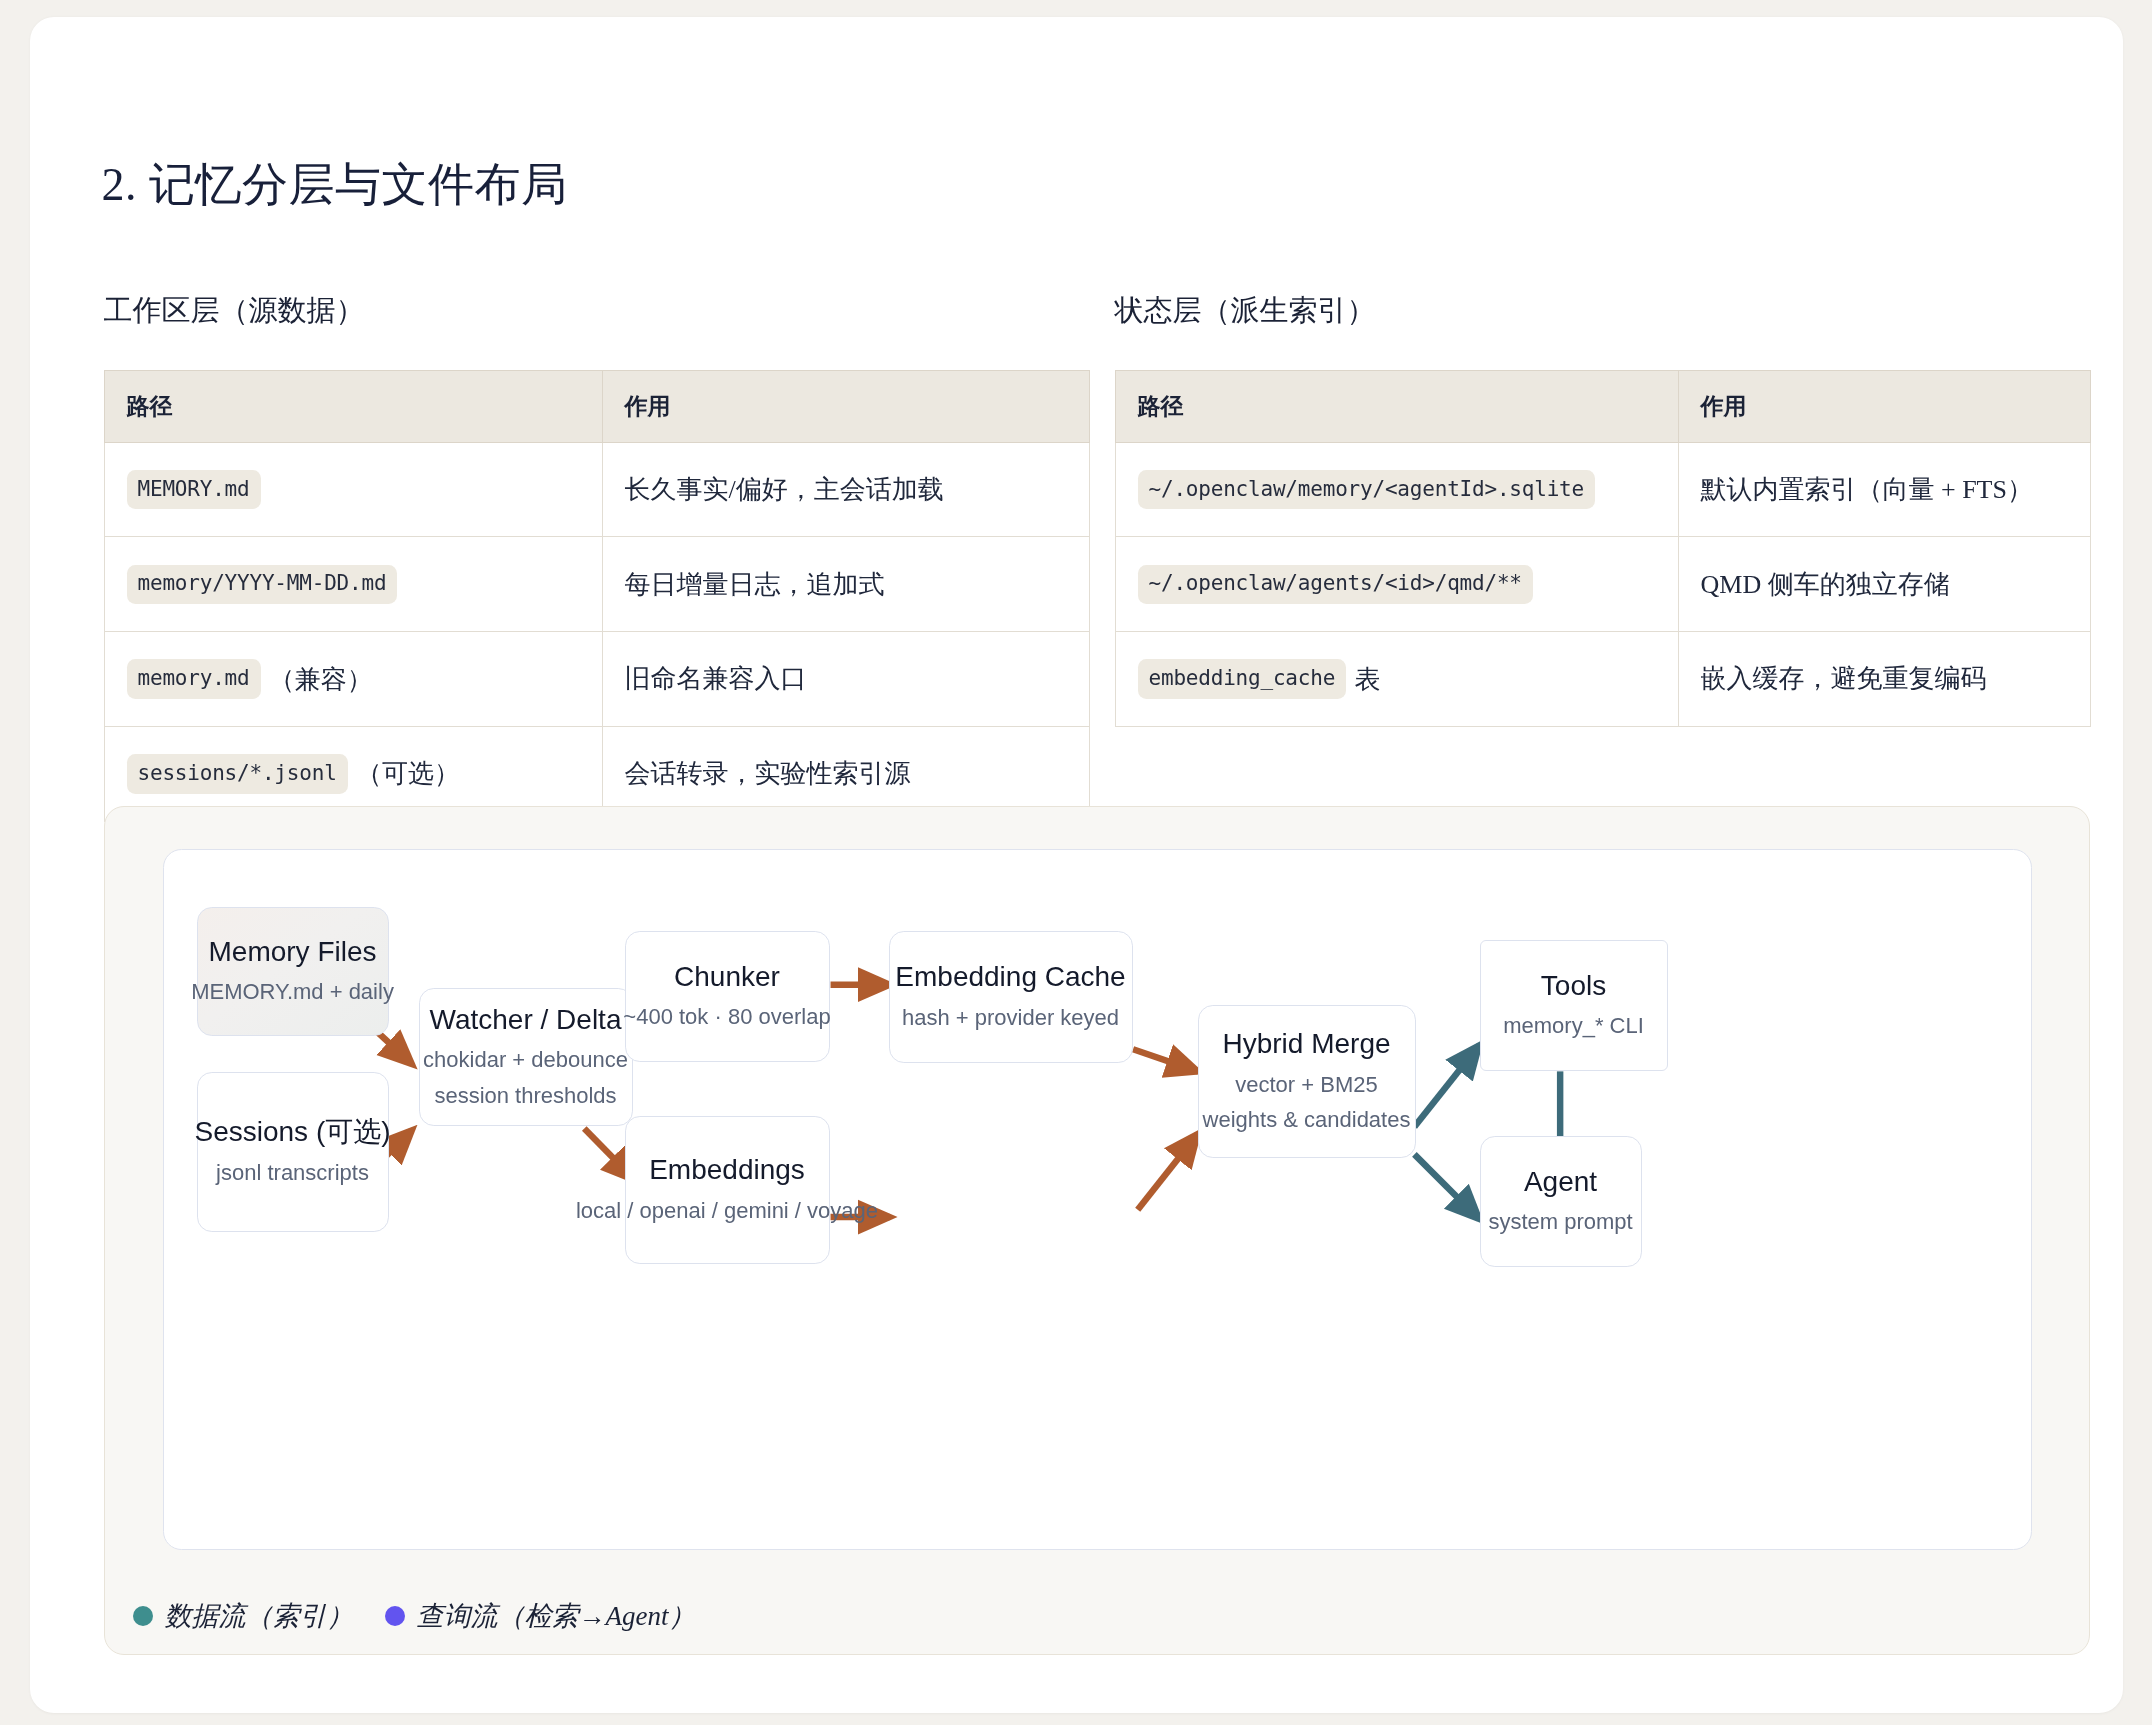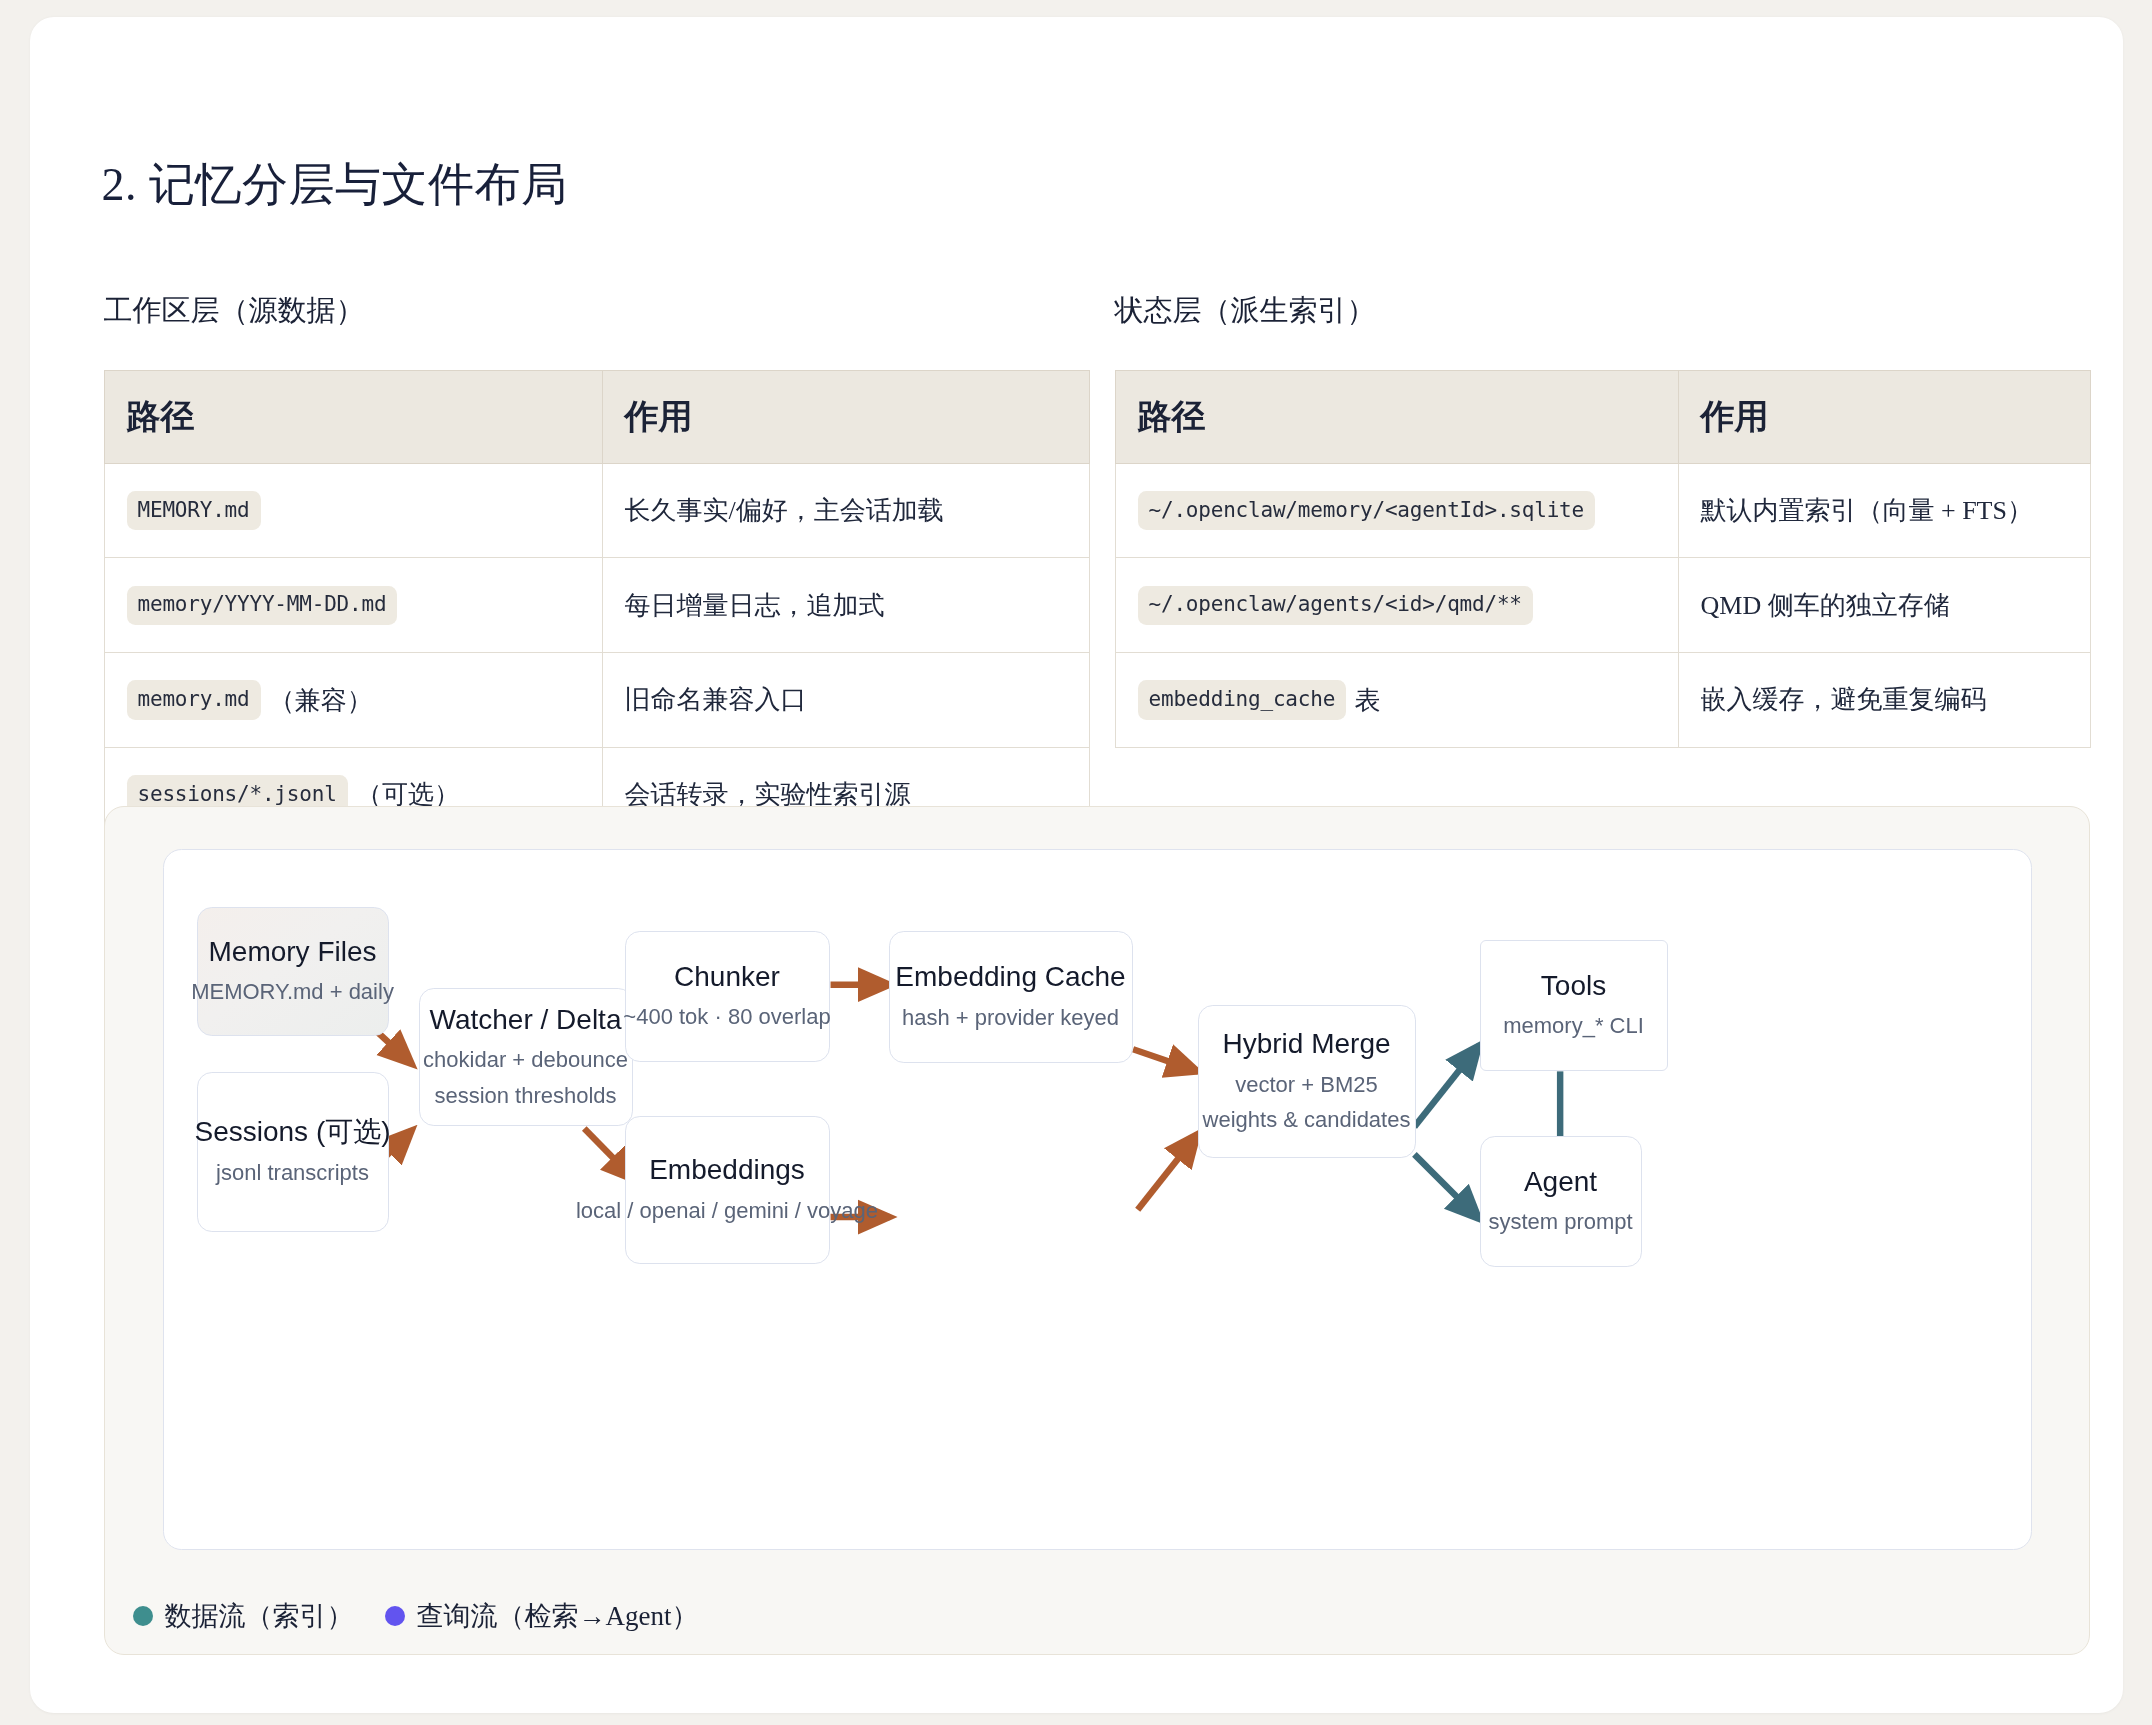--- a/index.html
+++ b/index.html
@@ -52,23 +52,23 @@
   #table-workspace col.c2 { width: 487px; }
   #table-state col.c1 { width: 563px; }
   #table-state col.c2 { width: 412px; }
 
   table.layer-table th {
     background: #ece8e0;
     border: 0.9px solid #dcd5c9;
     text-align: left;
     font-family: "Liberation Serif", serif;
     font-weight: 700;
-    font-size: 34px;
+    font-size: 23px;
     color: #1b2236;
-    padding: 23px 22px;
+    padding: 17px 22px;
     height: 72px;
   }
   table.layer-table td {
     border: 0.9px solid #e2ddd3;
     padding: 27px 22px;
     height: 79px;
     vertical-align: middle;
     font-family: "Liberation Serif", serif;
     font-size: 26px;
     color: #20283c;
@@ -111,21 +111,21 @@
     border-radius: 18.5px;
     overflow: hidden;
   }
   .legend {
     position: absolute;
     left: 28px; bottom: 20px;
     display: flex;
     align-items: center;
     gap: 31px;
   }
-  .legend-item { display: flex; align-items: center; gap: 12px; }
+  .legend-item { display: flex; align-items: center; gap: 12px; font-style: italic; }
   .legend-dot { width: 20px; height: 20px; border-radius: 50%; display: inline-block; }
   .legend-label {
     font-family: "Liberation Serif", serif;
     font-size: 27px;
     color: #1b2236;
     white-space: nowrap;
   }
 
   
   .node {

